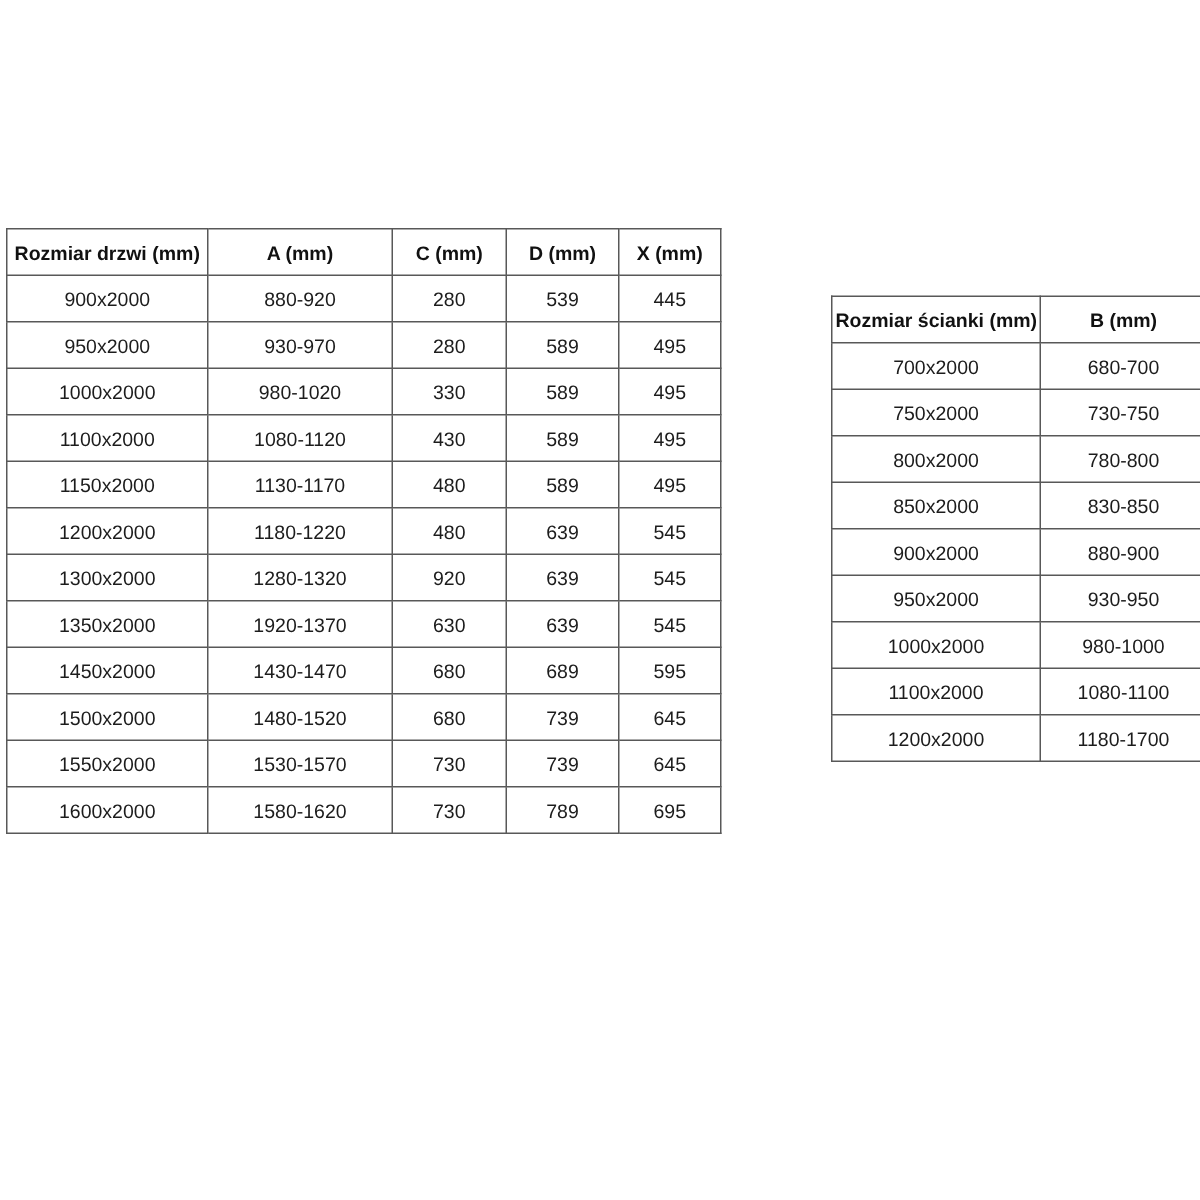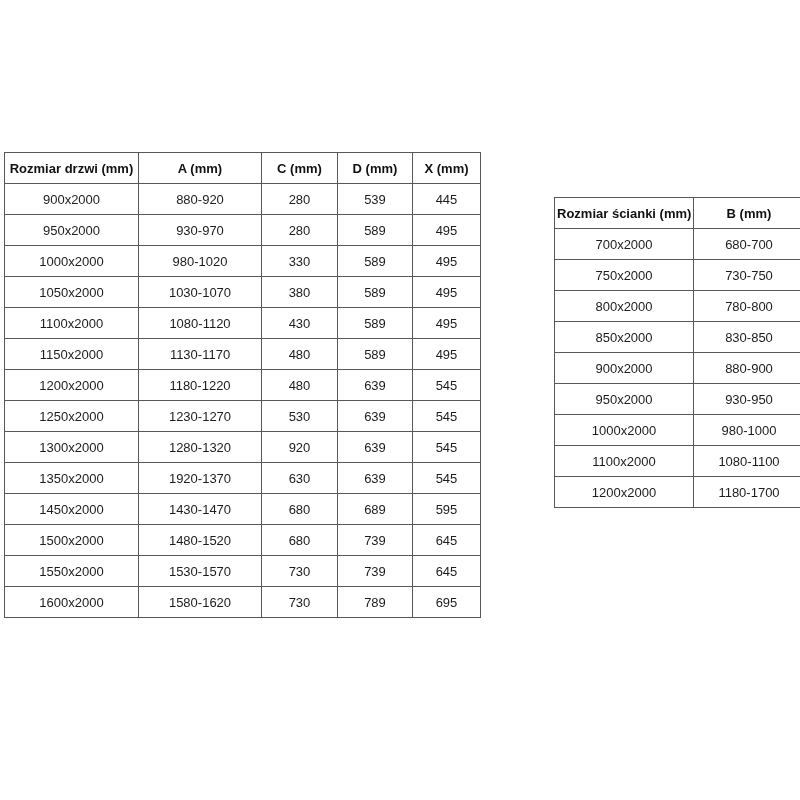--- a/index.html
+++ b/index.html
@@ -88,51 +88,37 @@
           <td>495</td>
         </tr>
         <tr>
           <td>1000x2000</td>
           <td>980-1020</td>
           <td>330</td>
           <td>589</td>
           <td>495</td>
         </tr>
         <tr>
-          <td>1050x2000</td>
-          <td>1030-1070</td>
-          <td>380</td>
-          <td>589</td>
-          <td>495</td>
-        </tr>
-        <tr>
           <td>1100x2000</td>
           <td>1080-1120</td>
           <td>430</td>
           <td>589</td>
           <td>495</td>
         </tr>
         <tr>
           <td>1150x2000</td>
           <td>1130-1170</td>
           <td>480</td>
           <td>589</td>
           <td>495</td>
         </tr>
         <tr>
           <td>1200x2000</td>
           <td>1180-1220</td>
           <td>480</td>
-          <td>639</td>
-          <td>545</td>
-        </tr>
-        <tr>
-          <td>1250x2000</td>
-          <td>1230-1270</td>
-          <td>530</td>
           <td>639</td>
           <td>545</td>
         </tr>
         <tr>
           <td>1300x2000</td>
           <td>1280-1320</td>
           <td>920</td>
           <td>639</td>
           <td>545</td>
         </tr>

